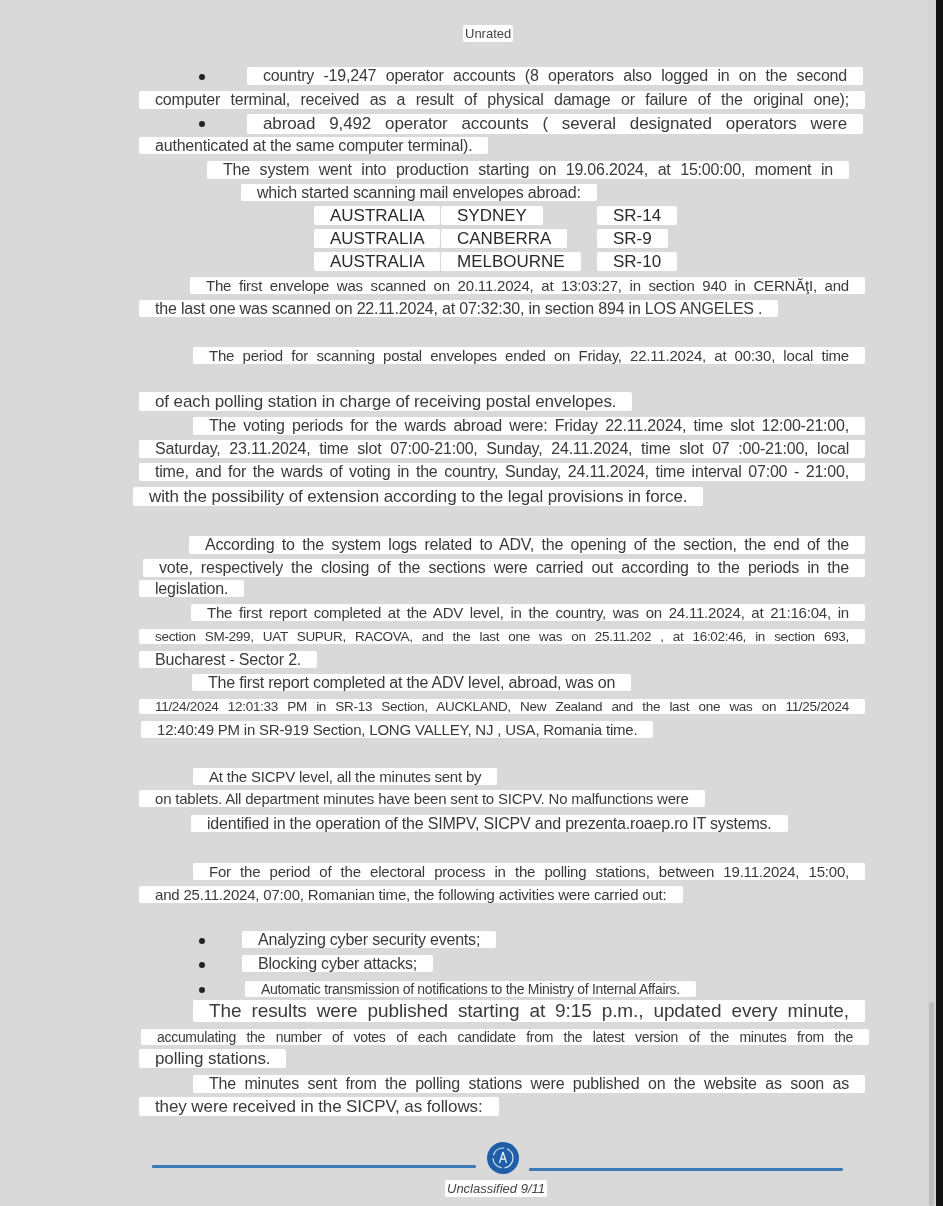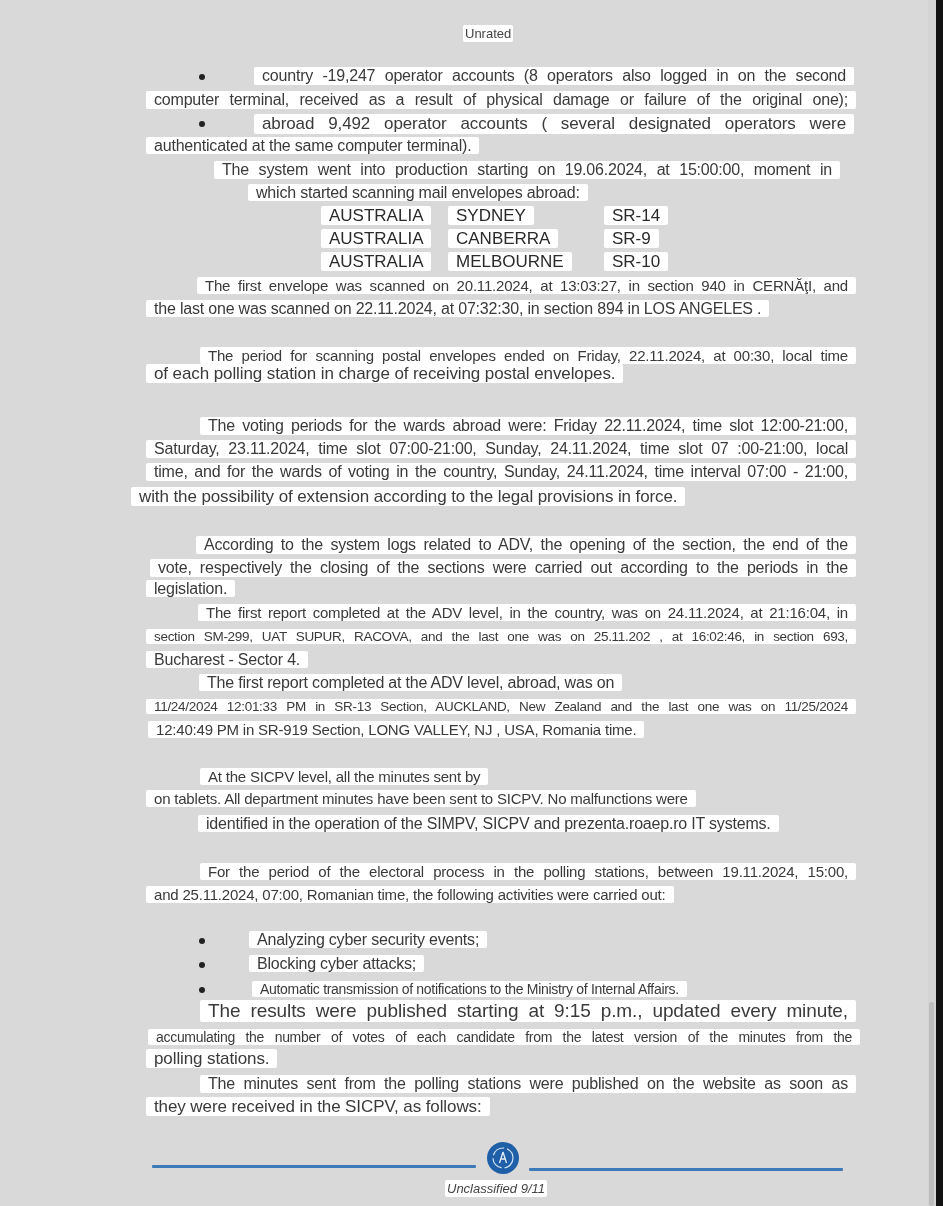--- a/index.html
+++ b/index.html
@@ -16,21 +16,21 @@
   }
   .scrollbar-track {
     position: absolute; left: 928px; top: 0; width: 8px; height: 1206px;
     background: #d4d4d4;
   }
   .scrollbar-thumb {
     position: absolute; left: 929px; top: 1002px; width: 5px; height: 204px;
     background: #bdbdbd; border-radius: 2px;
   }
   .line { position: absolute; white-space: nowrap; }
-  .hl { background: #ffffff; padding: 0 8px; border-radius: 2px; margin-left: 7px; }
+  .hl { background: #ffffff; padding: 0 16px; border-radius: 2px; }
   .t15 { font-size: 15px; letter-spacing: -0.2px; }
   .t16 { font-size: 16px; letter-spacing: -0.2px; }
   .t17 { font-size: 17px; letter-spacing: -0.1px; }
   .t14 { font-size: 14px; letter-spacing: -0.3px; }
   .t13 { font-size: 13.5px; letter-spacing: -0.3px; }
   .t19 { font-size: 19px; letter-spacing: -0.1px; }
   .bullet { position: absolute; width: 6px; height: 6px; border-radius: 50%; background: #222; }
   .header-label, .footer-label {
     position: absolute; font-size: 13px; color: #444;
     background: #fff; padding: 1px 2px; border-radius: 2px;
@@ -72,34 +72,34 @@
 
     <span class="tbl" style="left:314px; top:252px;"><span class="hl">AUSTRALIA</span></span>
     <span class="tbl" style="left:441px; top:252px;"><span class="hl">MELBOURNE</span></span>
     <span class="tbl" style="left:597px; top:252px;"><span class="hl">SR-10</span></span>
   </div>
 
   <span class="line t15" style="left:190px; top:277px;"><span class="hl justify" style="width:643px;">The first envelope was scanned on 20.11.2024, at 13:03:27, in section 940 in CERNĂţI, and</span></span>
   <span class="line t16" style="left:139px; top:300px;"><span class="hl">the last one was scanned on 22.11.2024, at 07:32:30, in section 894 in LOS ANGELES .</span></span>
 
   <span class="line t15" style="left:193px; top:347px;"><span class="hl justify" style="width:640px;">The period for scanning postal envelopes ended on Friday, 22.11.2024, at 00:30, local time</span></span>
-  <span class="line t17" style="left:139px; top:364px;"><span class="hl">of each polling station in charge of receiving postal envelopes.</span></span>
+  <span class="line t17" style="left:139px; top:392px;"><span class="hl">of each polling station in charge of receiving postal envelopes.</span></span>
 
   <span class="line t16" style="left:193px; top:417px;"><span class="hl justify" style="width:640px;">The voting periods for the wards abroad were: Friday 22.11.2024, time slot 12:00-21:00,</span></span>
   <span class="line t16" style="left:139px; top:440px;"><span class="hl justify" style="width:694px;">Saturday, 23.11.2024, time slot 07:00-21:00, Sunday, 24.11.2024, time slot 07 :00-21:00, local</span></span>
   <span class="line t16" style="left:139px; top:463px;border-radius:9px;"><span class="hl justify" style="width:694px;">time, and for the wards of voting in the country, Sunday, 24.11.2024, time interval 07:00 - 21:00,</span></span>
-  <span class="line t17" style="left:124px; top:487px;text-align:right;"><span class="hl">with the possibility of extension according to the legal provisions in force.</span></span>
+  <span class="line t17" style="left:133px; top:487px;text-align:right;"><span class="hl">with the possibility of extension according to the legal provisions in force.</span></span>
 
   <span class="line t16" style="left:189px; top:536px;"><span class="hl justify" style="width:644px;">According to the system logs related to ADV, the opening of the section, the end of the</span></span>
   <span class="line t16" style="left:143px; top:559px;"><span class="hl justify" style="width:690px;">vote, respectively the closing of the sections were carried out according to the periods in the</span></span>
   <span class="line t16" style="left:139px; top:580px;"><span class="hl">legislation.</span></span>
 
   <span class="line t15" style="left:191px; top:604px;"><span class="hl justify" style="width:642px;">The first report completed at the ADV level, in the country, was on 24.11.2024, at 21:16:04, in</span></span>
   <span class="line t13" style="left:139px; top:629px;"><span class="hl justify" style="width:694px;">section SM-299, UAT SUPUR, RACOVA, and the last one was on 25.11.202 , at 16:02:46, in section 693,</span></span>
-  <span class="line t16" style="left:139px; top:651px;"><span class="hl">Bucharest - Sector 4.</span></span>
+  <span class="line t16" style="left:139px; top:651px;"><span class="hl">Bucharest - Sector 2.</span></span>
 
   <span class="line t16" style="left:192px; top:674px;"><span class="hl">The first report completed at the ADV level, abroad, was on</span></span>
   <span class="line t13" style="left:139px; top:699px;"><span class="hl justify" style="width:694px;">11/24/2024 12:01:33 PM in SR-13 Section, AUCKLAND, New Zealand and the last one was on 11/25/2024</span></span>
   <span class="line t15" style="left:141px; top:721px;"><span class="hl">12:40:49 PM in SR-919 Section, LONG VALLEY, NJ , USA, Romania time.</span></span>
 
   <span class="line t15" style="left:193px; top:768px;"><span class="hl">At the SICPV level, all the minutes sent by</span></span>
   <span class="line t15" style="left:139px; top:790px;"><span class="hl">on tablets. All department minutes have been sent to SICPV. No malfunctions were</span></span>
   <span class="line t16" style="left:191px; top:815px;"><span class="hl">identified in the operation of the SIMPV, SICPV and prezenta.roaep.ro IT systems.</span></span>
 
   <span class="line t15" style="left:193px; top:863px;"><span class="hl justify" style="width:640px;">For the period of the electoral process in the polling stations, between 19.11.2024, 15:00,</span></span>

